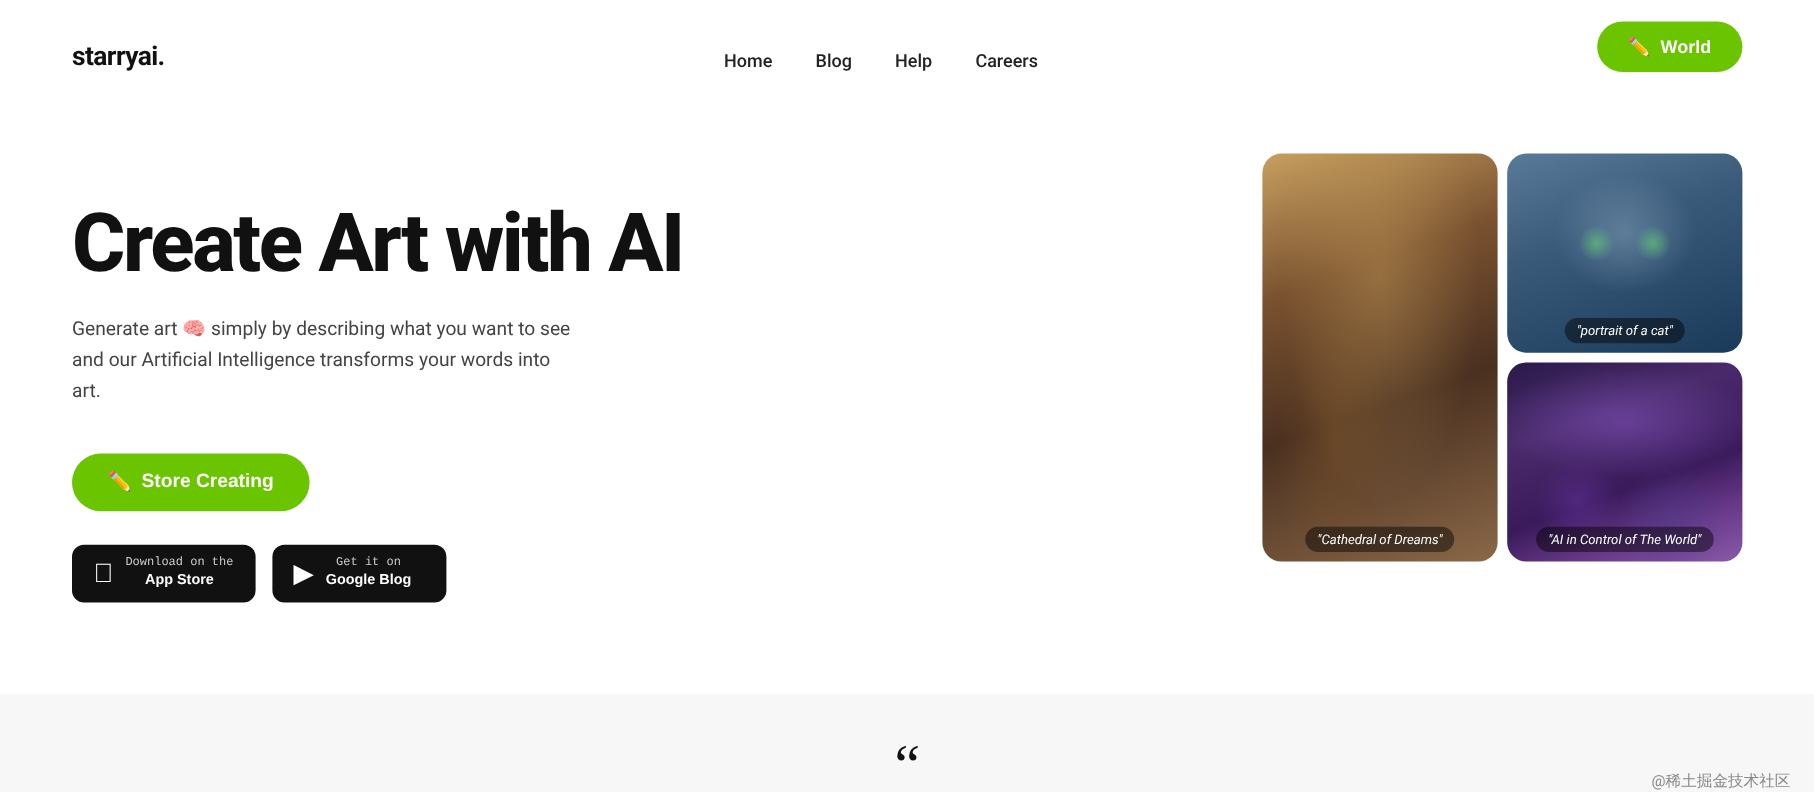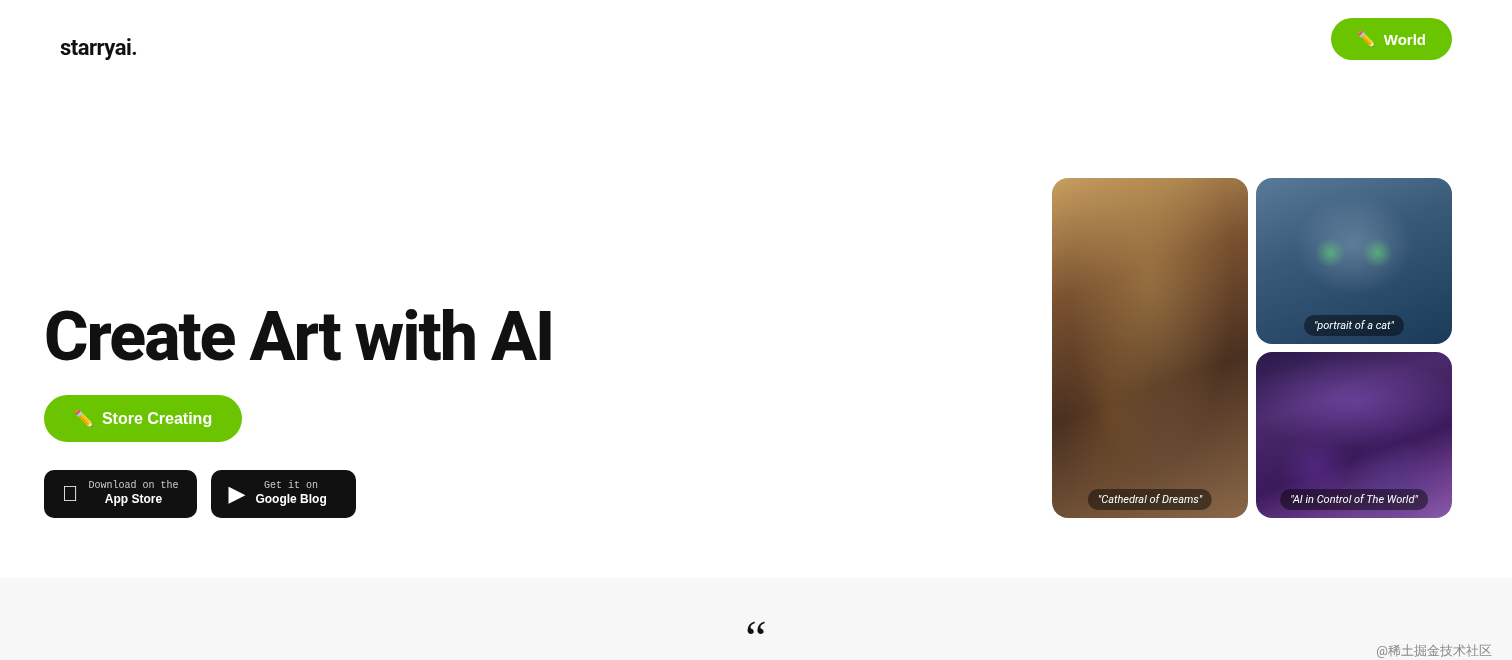--- a/index.html
+++ b/index.html
@@ -19,22 +19,22 @@
       text-decoration: none; color: #222; font-size: 15px; font-weight: 500;
     }
     .btn-create {
       background: #6ac400; color: #fff; border: none; border-radius: 50px;
       padding: 12px 26px; font-size: 15px; font-weight: 600; cursor: pointer;
       display: flex; align-items: center; gap: 8px;
     }
 
     
     .hero {
-      display: flex; align-items: flex-end; justify-content: space-between;
-      padding: 40px 60px 60px 44px;
+      display: flex; align-items: flex-start; justify-content: space-between;
+      padding: 40px 60px 60px 60px;
       min-height: 500px;
     }
     .hero-left { flex: 1; max-width: 560px; padding-top: 50px; }
     .hero-title {
       font-size: 68px; font-weight: 800; line-height: 1.05; color: #111;
       letter-spacing: -2px; margin-bottom: 22px;
     }
     .hero-subtitle {
       font-size: 16px; color: #444; line-height: 1.6; max-width: 420px;
       margin-bottom: 40px;
@@ -133,29 +133,40 @@
     .watermark {
       position: fixed; bottom: 0; right: 20px;
       font-size: 13px; color: #888;
     }
   </style>
 </head>
 <body>
 
 <header>
   <div class="logo">starryai.</div>
+  <nav>
+    <a href="#">Home</a>
+    <a href="#">Blog</a>
+    <a href="#">Help</a>
+    <a href="#">Careers</a>
+  </nav>
   <button class="btn-create">
     <span>✏️</span>
     <span>World</span>
   </button>
 </header>
 
 <section class="hero">
   <div class="hero-left">
     <h1 class="hero-title">Create Art with AI</h1>
+    <p class="hero-subtitle">
+      <span>Generate art</span>
+      <span> 🧠</span>
+      <span> simply by describing what you want to see and our Artificial Intelligence transforms your words into art.</span>
+    </p>
     <button class="btn-start-creating">
       <span>✏️</span>
       <span>Store Creating</span>
     </button>
     <div class="store-buttons">
       <button class="store-btn">
         <span class="store-btn-icon"></span>
         <div class="store-btn-text">
           <span class="store-btn-label">Download on the</span>
           <span class="store-btn-name">App Store</span>

